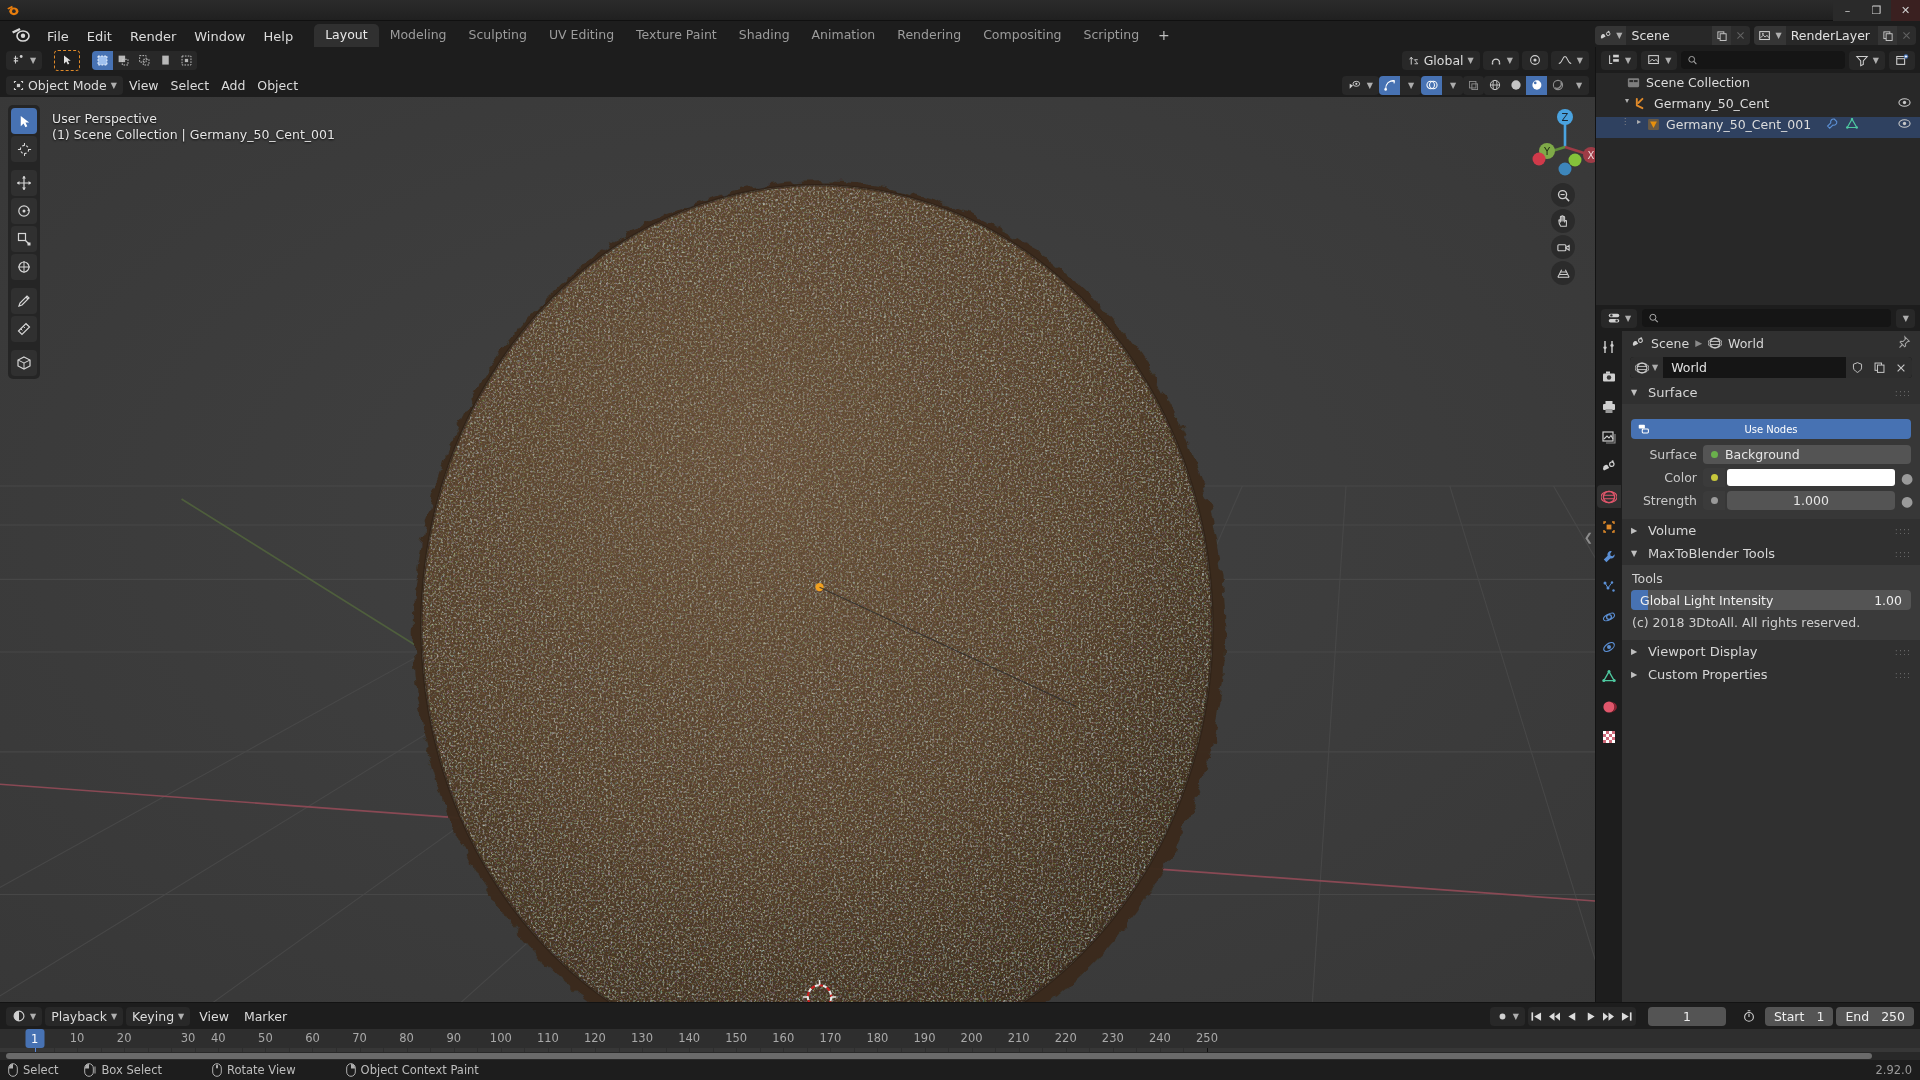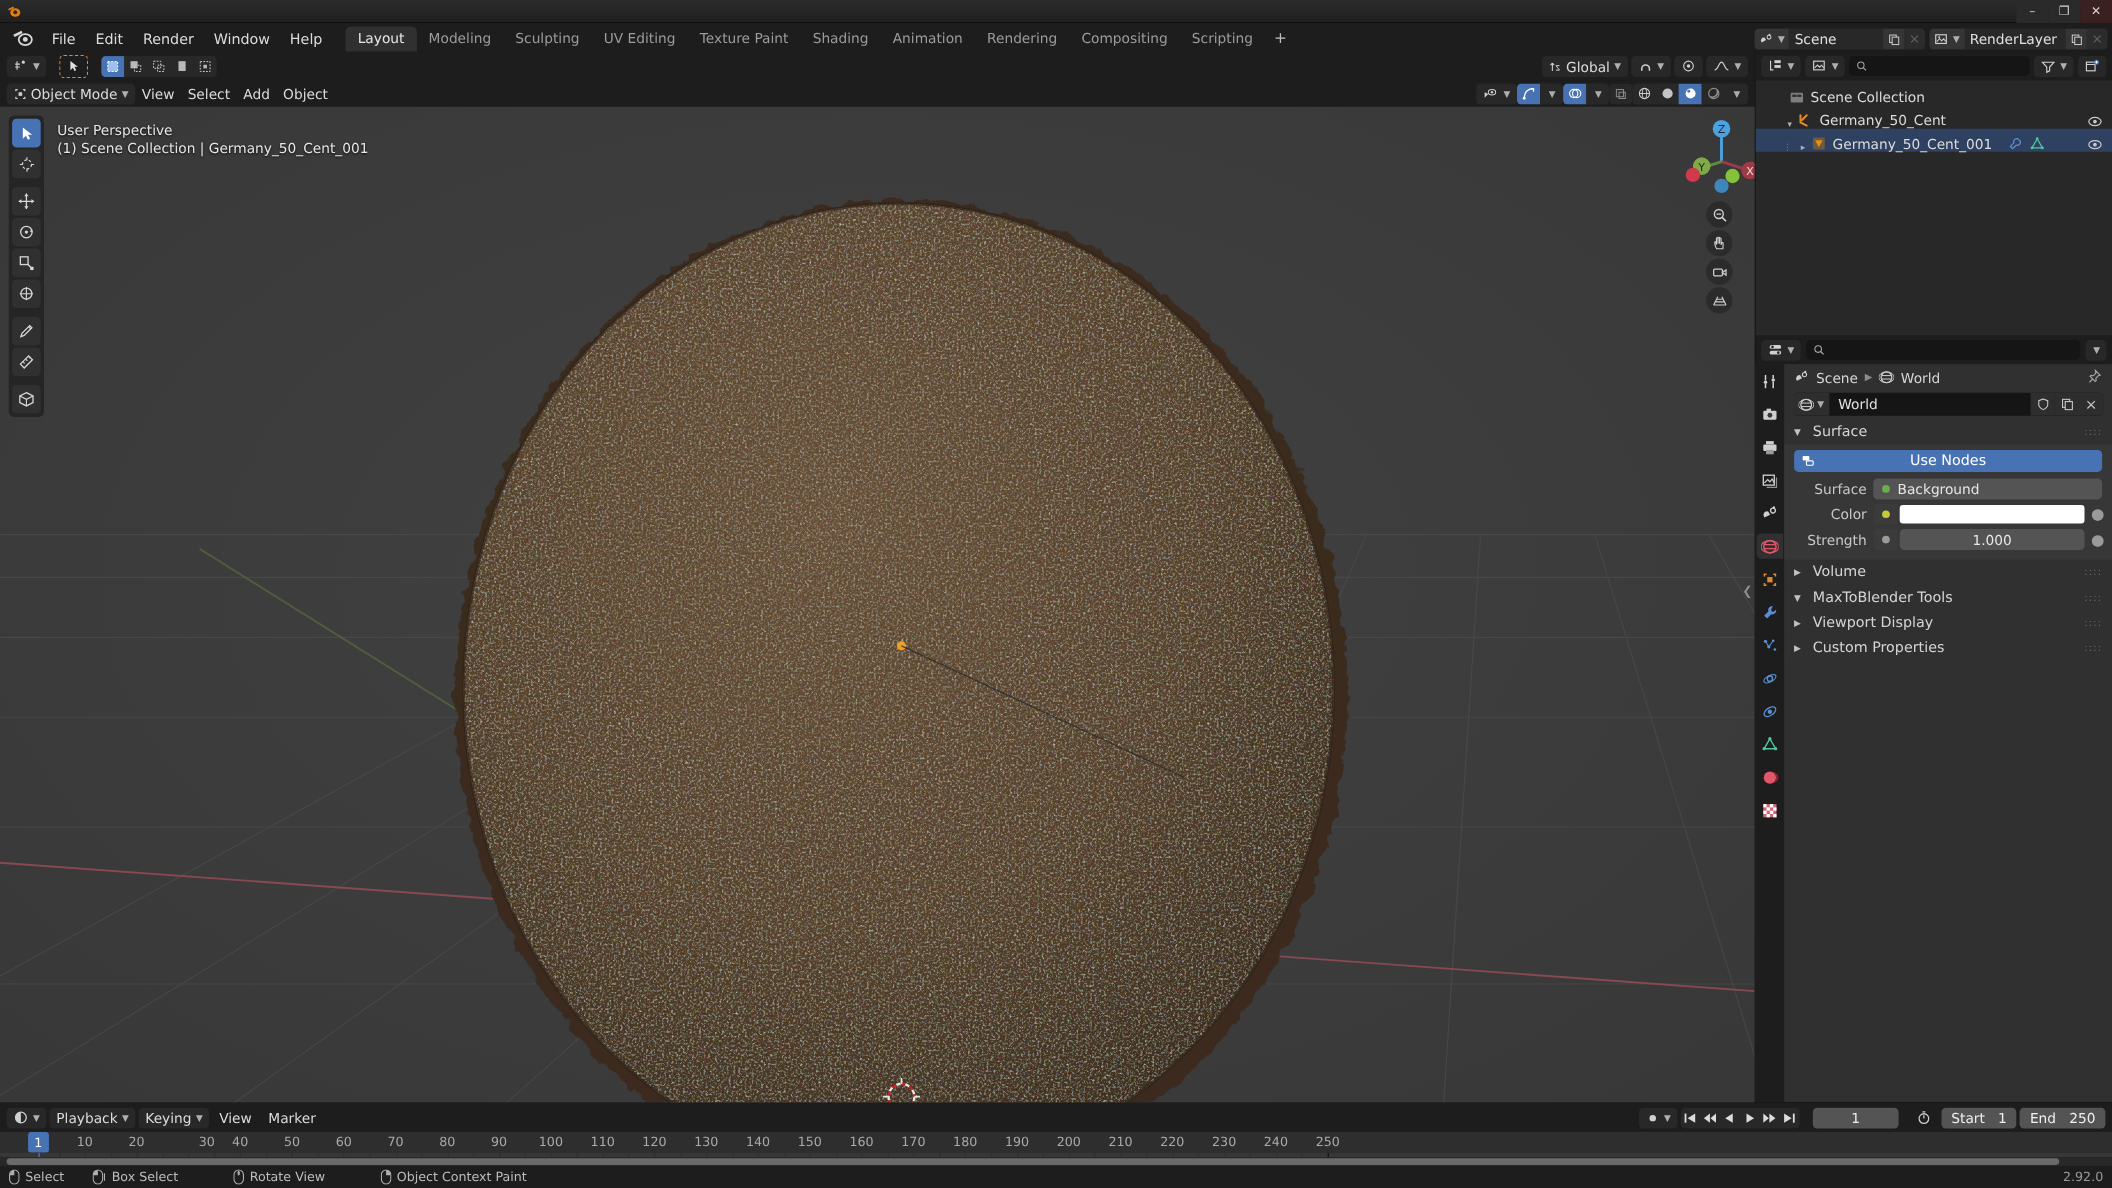--- a/index.html
+++ b/index.html
@@ -126,21 +126,21 @@
   .search-box {
     flex:1; height:18px; background:#151515; border-radius:4px; display:flex;
     align-items:center; padding:0 6px; gap:5px; min-width:0;
   }
   .search-box input {
     background:transparent; border:0; outline:0; color:#d0d0d0; font-size:12px;
     font-family:inherit; width:100%;
   }
   .ol-body { flex:1; overflow:hidden; padding-top:2px; }
   .ol-row {
-    height:21px; display:flex; align-items:flex-end; font-size:12.5px; color:#dcdcdc;
+    height:21px; display:flex; align-items:flex-start; font-size:12.5px; color:#dcdcdc;
     padding-right:8px; position:relative;
   }
   .ol-row.sel { background:#2f4160; }
   .ol-indent { flex:0 0 auto; }
   .ol-tri { width:14px; text-align:center; font-size:8px; color:#b0b0b0; }
   .ol-label { margin-left:5px; white-space:nowrap; }
   .ol-right { margin-left:auto; display:flex; align-items:center; gap:7px; }
   .ol-mid { display:flex; align-items:center; gap:6px; margin-left:14px; }
 
   
@@ -174,23 +174,23 @@
 
   .panel-head {
     height:23px; display:flex; align-items:center; gap:8px; padding:0 9px;
     font-size:13px; color:#d5d5d5; background:#303030;
   }
   .panel-head .tri { font-size:8px; color:#c0c0c0; width:9px; }
   .grip { margin-left:auto; color:#6a6a6a; font-size:9px; letter-spacing:1px; line-height:6px;}
   .panel-sub { background:#373737; padding:3px 0 6px 0; }
 
   .use-nodes {
-    margin:2px 9px 5px 9px; height:20px; background:#4772b3; border-radius:4px;
+    margin:12px 9px 5px 9px; height:20px; background:#4772b3; border-radius:4px;
     display:flex; align-items:center; justify-content:center; position:relative;
-    font-size:13px; color:#fff;
+    font-size:10px; color:#fff;
   }
   .use-nodes .ic { position:absolute; left:6px; display:flex; align-items:center; }
 
   .prow { display:flex; align-items:center; height:21px; margin:2px 9px; gap:6px; }
   .plabel { width:66px; text-align:right; font-size:12.5px; color:#c8c8c8; flex:0 0 66px;}
   .pfield {
     flex:1; height:19px; background:#545454; border-radius:4px; display:flex;
     align-items:center; padding:0 8px; font-size:12.5px; color:#e6e6e6; gap:7px;
     position:relative;
   }
@@ -1006,20 +1006,31 @@
             <div class="panel-head">
               <span class="tri">▶</span>
               <span>Volume</span>
               <span class="grip">::::</span>
             </div>
 
             <div class="panel-head">
               <span class="tri">▼</span>
               <span>MaxToBlender Tools</span>
               <span class="grip">::::</span>
+            </div>
+            <div class="panel-sub" style="background:#3a3a3a;">
+              <div class="tools-label">Tools</div>
+              <div class="slider-row">
+                <div class="slider">
+                  <div class="fill" style="width:6%"></div>
+                  <span class="lt">Global Light Intensity</span>
+                  <span class="rt">1.00</span>
+                </div>
+              </div>
+              <div class="copyright">(c) 2018 3DtoAll. All rights reserved.</div>
             </div>
 
             <div class="panel-head">
               <span class="tri">▶</span>
               <span>Viewport Display</span>
               <span class="grip">::::</span>
             </div>
 
             <div class="panel-head">
               <span class="tri">▶</span>

